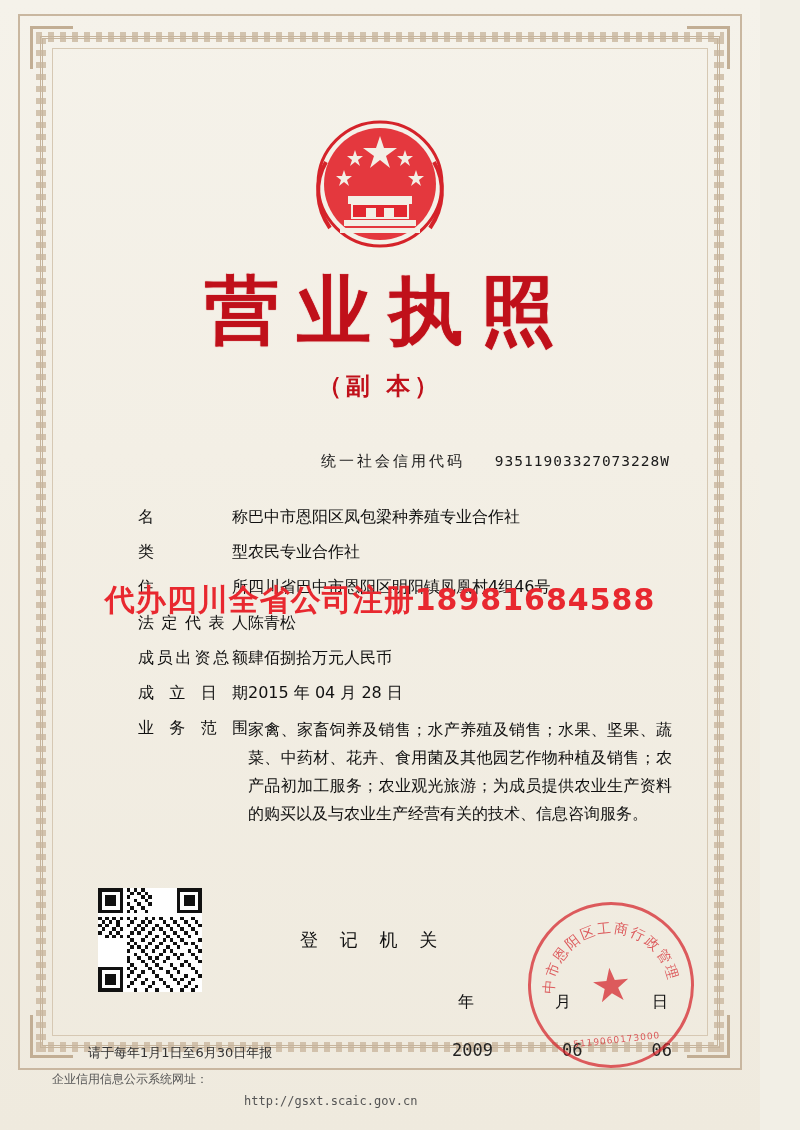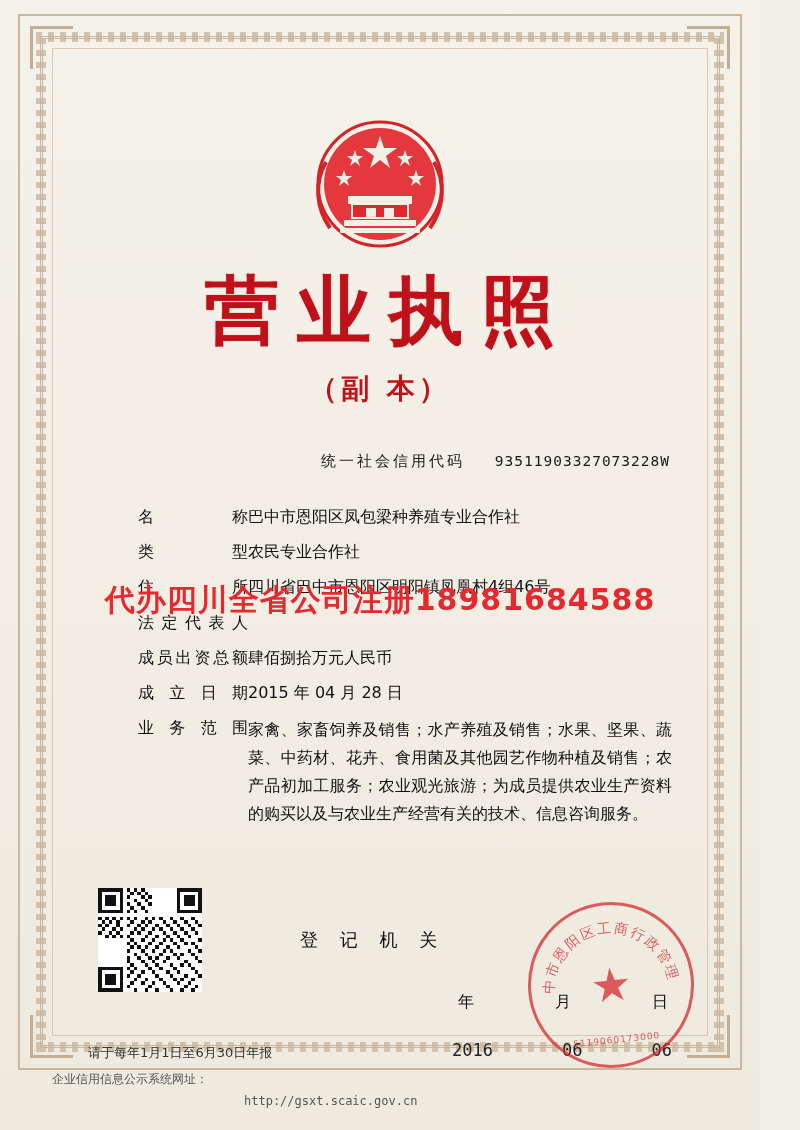--- a/index.html
+++ b/index.html
@@ -54,21 +54,21 @@
   }
   .title{
     position:absolute;left:0;right:0;top:262px;text-align:center;
     font-family:"DejaVu Sans","Liberation Sans",sans-serif;
     font-size:74px;font-weight:bold;color:#c0101a;
     letter-spacing:18px;text-indent:18px;
     text-shadow:0 0 1px #c0101a;
   }
   .subtitle{
     position:absolute;left:0;right:0;top:370px;text-align:center;
-    font-size:28px;font-weight:bold;color:#c0101a;letter-spacing:4px;
+    font-size:24px;font-weight:bold;color:#c0101a;letter-spacing:4px;
   }
   .credit-code{
     position:absolute;right:90px;top:452px;
     font-size:15px;color:#1a1a1a;letter-spacing:1px;
   }
   .credit-code .lbl{letter-spacing:3px;margin-right:8px;}
   .credit-code .val{font-family:"DejaVu Sans Mono","Liberation Mono",monospace;font-size:14.5px;margin-left:16px;}
 
   .fields{
     position:absolute;left:138px;top:505px;right:88px;
@@ -225,20 +225,21 @@
     </div>
 
     <div class="row">
       <div class="label">
         <span>法</span>
           <span>定</span>
           <span>代</span>
           <span>表</span>
           <span>人</span>
       </div>
+      <div class="value">陈青松</div>
     </div>
 
     <div class="row">
       <div class="label">
         <span>成</span>
           <span>员</span>
           <span>出</span>
           <span>资</span>
           <span>总</span>
           <span>额</span>
@@ -271,21 +272,21 @@
 
   <div class="registrar">登 记 机 关</div>
 
   <div class="date-line">
     <span>年</span>
     <span>月</span>
     <span>日</span>
   </div>
 
   <div class="date-nums">
-    <span>2016</span>
+    <span>2009</span>
     <span>06</span>
     <span>06</span>
   </div>
 
   <div class="seal">
     <svg class="arc" viewBox="0 0 160 160" aria-hidden="true">
       <defs>
         <path id="arcpath" d="M 22,86 A 58,58 0 0 1 138,86"></path>
       </defs>
       <text font-size="14" fill="#d5232a" letter-spacing="2">

